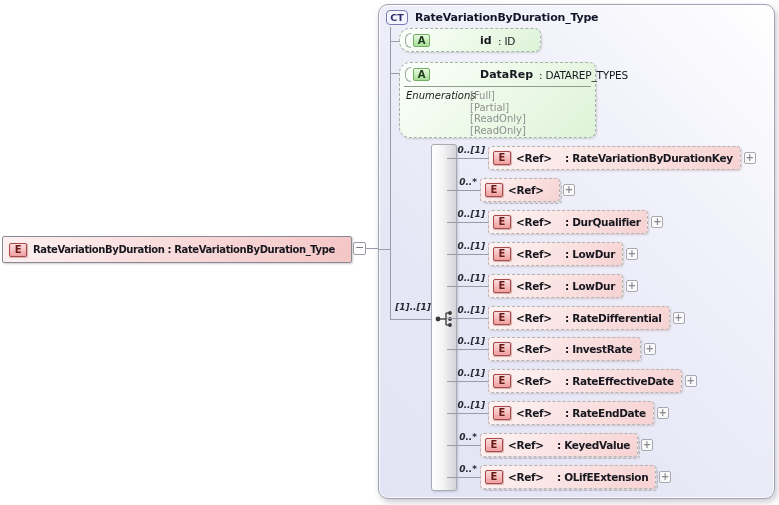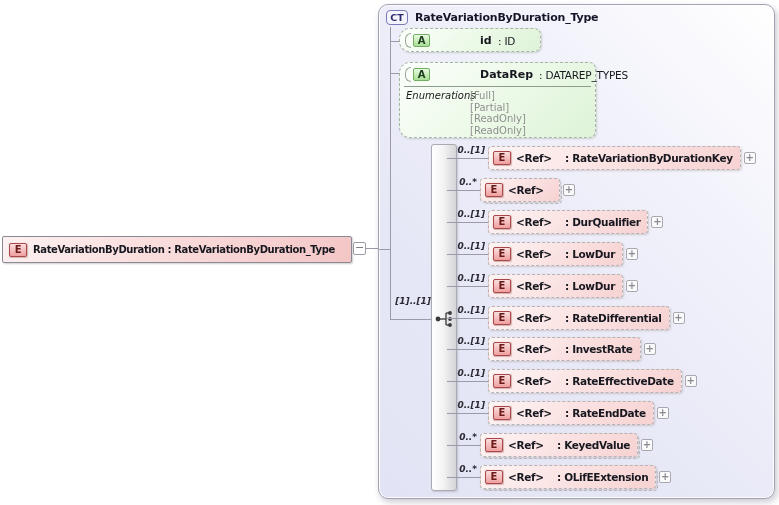--- a/index.html
+++ b/index.html
@@ -53,21 +53,21 @@
   .enum-sep { border-top:1px solid #8e9e8e; margin:1px 4px 3px 4px; }
   .enum-row { display:flex; padding:0 4px 0 6px; }
   .enum-label { font-size:10px; font-style:italic; color:#1a1a1a; width:64px; flex:0 0 64px; }
   .enum-vals { font-size:10px; color:#8f8f8f; line-height:11.5px; }
 
   
   .seq-bar { position:absolute; left:52px; top:139px; width:26px; height:347px;
     border:1px solid #aaaab2; border-radius:3px;
     background:linear-gradient(90deg,#ffffff 0%,#f4f4f5 45%,#d5d5d9 100%);
     box-shadow:1px 1px 2px rgba(90,90,100,.25); }
-  .mg-card { position:absolute; left:12px; top:291px; width:40px; text-align:right;
+  .mg-card { position:absolute; left:12px; top:297px; width:40px; text-align:right;
     font-size:9px; font-style:italic; font-weight:bold; color:#2a2a33; }
   .seq-icon { position:absolute; left:55px; top:304px; }
 
   
   .el-row { position:absolute; left:68px; height:26px; display:flex; align-items:center; }
   .card { position:absolute; top:0px; left:0; font-size:9px; font-style:italic; font-weight:bold;
     color:#2a2a33; text-align:right; }
   .conn { height:1px; background:#9a9aa8; align-self:center; }
   .el-box { position:relative; display:flex; align-items:center; gap:5px; height:24px;
     padding:0 7px 0 4px; border:1px dashed #b4b4b4; border-radius:4px;

